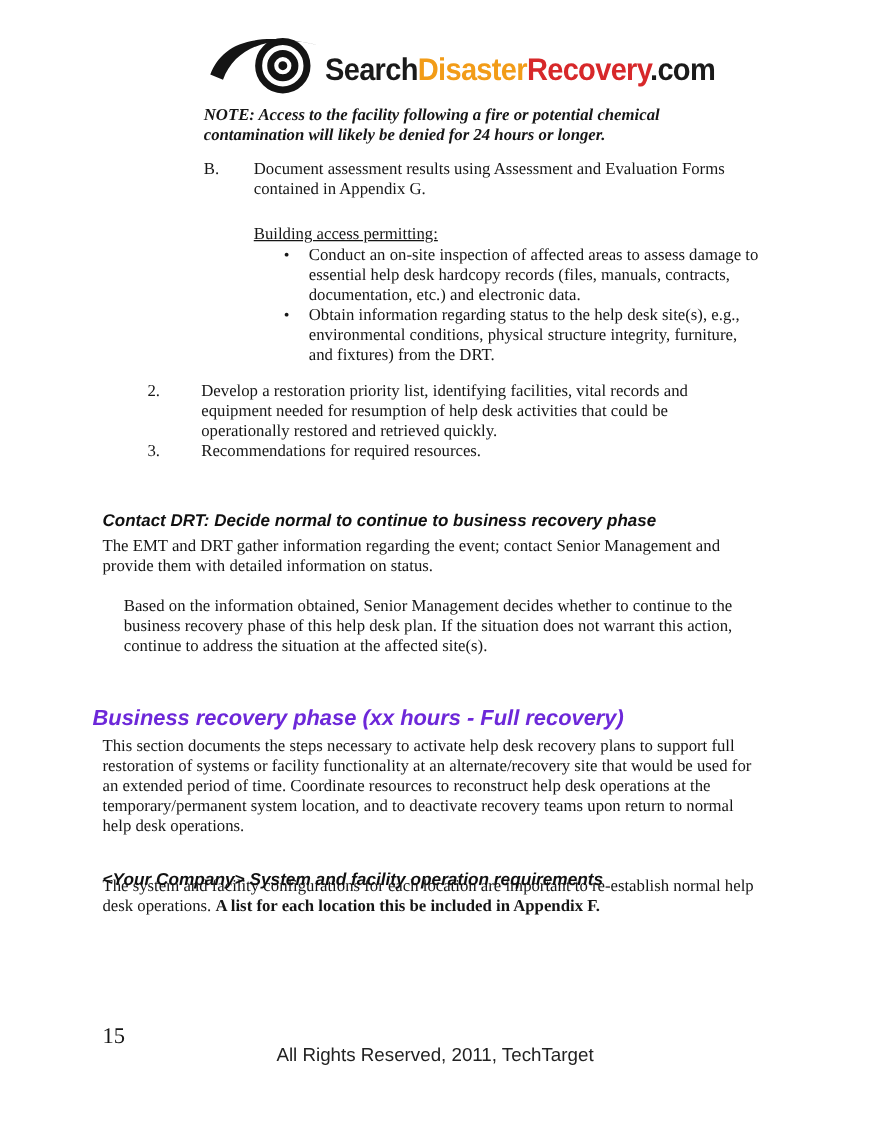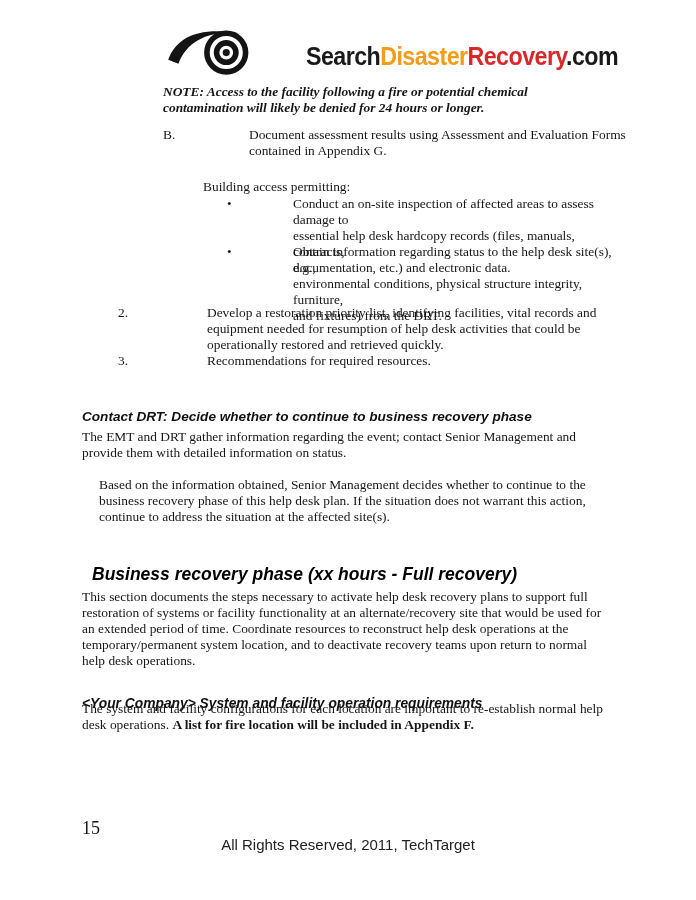--- a/index.html
+++ b/index.html
@@ -5,27 +5,27 @@
   html, body { margin: 0; padding: 0; background: #ffffff; }
   .page {
     position: relative;
     width: 696px;
     height: 900px;
     background: #ffffff;
     font-family: "Liberation Serif", serif;
     color: #161616;
     overflow: hidden;
   }
-  .abs { position: absolute; gap: 46px; }
+  .abs { position: absolute; }
   .pre { white-space: pre-line; }
   .serif { font-family: "Liberation Serif", serif; font-size: 13.4px; line-height: 16px; }
   .sans  { font-family: "Liberation Sans", sans-serif; }
   .b { font-weight: bold; }
   .bi { font-weight: bold; font-style: italic; }
-  .u { }
+  .u { text-decoration: underline; }
 
   
   .logo { left: 166px; top: 20px; width: 330px; height: 58px; display: flex; align-items: center; }
   .logo-eye { width: 92px; height: 56px; flex: 0 0 auto; }
   .logo-text {
     font-family: "Liberation Sans", sans-serif;
     font-weight: 700;
     font-size: 25px;
     letter-spacing: -0.6px;
     white-space: nowrap;
@@ -48,21 +48,21 @@
   .bullet-1  { top: 196px; }
   .bullet-2  { top: 244px; }
   .bullet .marker { width: 20px; flex: 0 0 auto; font-size: 13px; }
   .num-item  { left: 118px; width: 510px; display: flex; }
   .num-2     { top: 305px; }
   .num-3     { top: 353px; }
   .num-item .lbl { width: 43px; flex: 0 0 auto; }
   .h-contact { left: 82px; top: 395px; font-size: 13.6px; color: #111; }
   .para-1    { left: 82px; top: 429px; width: 560px; }
   .para-2    { left: 82px; top: 477px; width: 560px; margin-left: 17px; }
-  .h-biz     { left: 92px; top: 549px; font-size: 17.5px; color: #000000; }
+  .h-biz     { left: 74px; top: 549px; font-size: 17.5px; color: #6d28d9; }
   .para-3    { left: 82px; top: 589px; width: 560px; }
   .h-sub     { left: 82px; top: 682px; font-size: 13.8px; color: #111; font-style: italic; }
   .para-4    { left: 82px; top: 701px; width: 560px; font-family: Liberation Serif, serif; }
 
   .page-num  { left: 82px; top: 820px; font-size: 18px; }
   .footer    { left: 0; top: 836px; width: 696px; text-align: center; font-size: 15px; color: #222; }
 
   p, div { margin: 0; }
 </style>
 </head>
@@ -114,34 +114,34 @@
     <span class="pre">Develop a restoration priority list, identifying facilities, vital records and
 equipment needed for resumption of help desk activities that could be
 operationally restored and retrieved quickly.</span>
   </div>
 
   <div class="abs serif num-item num-3">
     <span class="lbl">3.</span>
     <span class="pre">Recommendations for required resources.</span>
   </div>
 
-  <h3 class="abs sans bi h-contact">Contact DRT: Decide whether to continue to business recovery phase</h3>
+  <h3 class="abs sans bi h-contact">Contact DRT: Decide normal to continue to business recovery phase</h3>
   <p class="abs serif pre para-1">The EMT and DRT gather information regarding the event; contact Senior Management and
 provide them with detailed information on status.</p>
   <p class="abs serif pre para-2">Based on the information obtained, Senior Management decides whether to continue to the
 business recovery phase of this help desk plan. If the situation does not warrant this action,
 continue to address the situation at the affected site(s).</p>
 
   <h2 class="abs sans bi h-biz">Business recovery phase (xx hours - Full recovery)</h2>
   <p class="abs serif pre para-3">This section documents the steps necessary to activate help desk recovery plans to support full
 restoration of systems or facility functionality at an alternate/recovery site that would be used for
 an extended period of time. Coordinate resources to reconstruct help desk operations at the
 temporary/permanent system location, and to deactivate recovery teams upon return to normal
 help desk operations.</p>
 
   <h3 class="abs sans bi h-sub">&lt;Your Company&gt; System and facility operation requirements</h3>
   <p class="abs serif pre para-4"><span>The system and facility configurations for each location are important to re-establish normal help
-desk operations. </span><span class="b">A list for fire location will be included in Appendix F.</span></p>
+desk operations. </span><span class="b">A list for each location this be included in Appendix F.</span></p>
 
   <div class="abs serif page-num">15</div>
   <div class="abs sans footer">All Rights Reserved, 2011, TechTarget</div>
 
 </div>
 
 </body></html>

